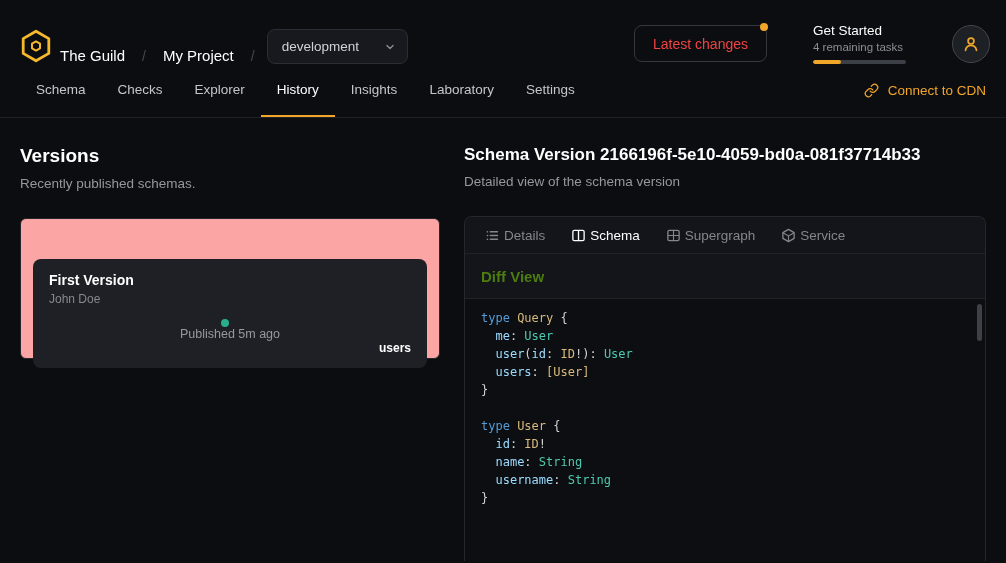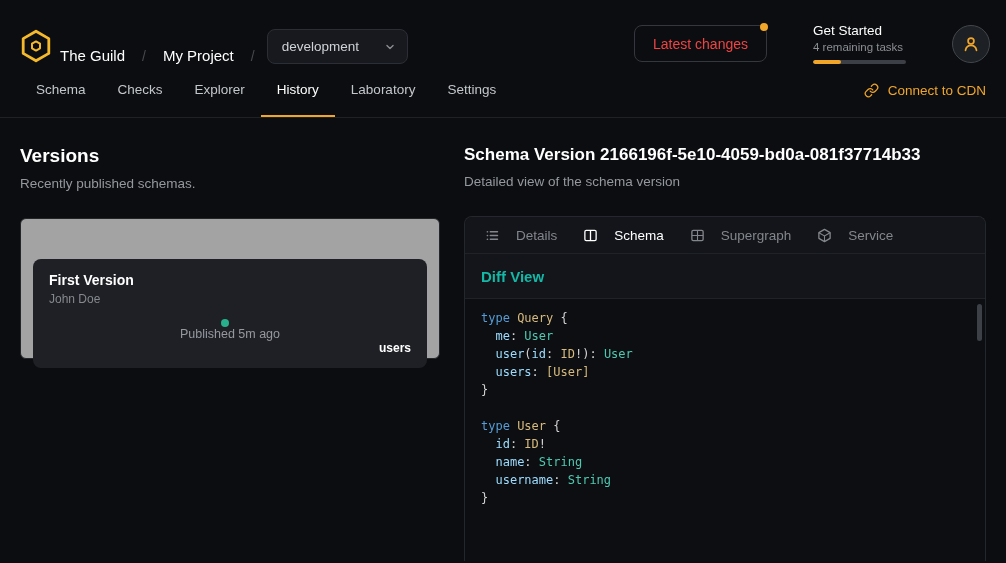--- a/index.html
+++ b/index.html
@@ -48,42 +48,42 @@
 
   
   .main { display:flex; padding:27px 20px 0 20px; gap:24px; }
   .left-col { width:420px; flex:none; }
   .right-col { flex:1; min-width:0; }
   .page-h-lg { font-size:19px; font-weight:700; color:#fff; }
   .page-h-md { font-size:17px; font-weight:700; color:#fff; white-space:nowrap; }
   .sub { color:#95989e; font-size:13.5px; margin-top:9px; }
 
   
-  .versions-card { margin-top:27px; background:#a3a3a3; border:1px solid #222529; border-radius:6px;
+  .versions-card { margin-top:27px; background:#fca5a5; border:1px solid #222529; border-radius:6px;
     padding:12px; height:141px; }
   .version-item { margin-top:28px; background:#1e2025; border-radius:8px; padding:13px 16px; cursor:pointer; }
   .v-name { font-size:14px; font-weight:700; color:#fff; }
   .v-author { font-size:12px; color:#85888e; margin-top:4px; }
   .v-row { display:flex; align-items:center; margin-top:13px;flex-direction:column; }
   .dot { width:8px; height:8px; border-radius:50%; background:var(--published-green); margin-right:10px; flex:none; }
   .v-status { font-size:12.5px; color:#95989e; }
   .v-service { margin-left:auto; font-size:12px; font-weight:700; color:#fff; }
 
   
   .detail-panel { margin-top:27px; border:1px solid #24272d; border-bottom:none; border-radius:8px 8px 0 0;
     height:345px; display:flex; flex-direction:column; overflow:hidden; background:#101216; }
   .detail-tabs { display:flex; align-items:stretch; height:37px; flex:none; border-bottom:1px solid #1f2227;
     padding:0 8px; background:#13151a; gap:2px; }
-  .detail-tab { display:flex; align-items:center; gap:16px; padding:0 12px; font-size:13.5px; color:#83868c;
+  .detail-tab { display:flex; align-items:center; gap:4px; padding:0 12px; font-size:13.5px; color:#83868c;
     background:none; border:none; cursor:pointer; }
   .detail-tab.active { color:#fff; }
   .ticon { width:15px; height:15px; flex:none; }
   .diff-header { display:flex; align-items:center; height:45px; flex:none; padding:0 16px;
     background:#13151a; border-bottom:1px solid #1f2227; }
-  .diff-title { font-weight:700; font-size:15px; color:#14b8a6; }
+  .diff-title { font-weight:700; font-size:15px; color:#4d7c0f; }
   .diff-actions { margin-left:auto; display:flex; align-items:center; gap:22px; }
   .download { display:flex; align-items:center; gap:8px; color:#9b9ea4; font-size:13px; background:none;
     border:none; cursor:pointer; }
   .download svg { width:14px; height:14px; }
   .toggle-label { color:#9b9ea4; font-size:13px; }
   .toggle { width:37px; height:20px; border-radius:10px; background:#25282e; border:1px solid #33363c;
     position:relative; cursor:pointer; margin-left:-8px; }
   .toggle .knob { position:absolute; top:2px; left:2px; width:14px; height:14px; border-radius:50%; background:#6e7278; }
   .toggle.on .knob { left:auto; right:2px; }
 
@@ -182,20 +182,21 @@
     </div>
   </div>
 </div>
 
 <div class="nav">
   <div class="nav-tabs">
       <button class="nav-tab">Schema</button>
       <button class="nav-tab">Checks</button>
       <button class="nav-tab">Explorer</button>
       <button class="nav-tab active">History</button>
+      <button class="nav-tab">Insights</button>
       <button class="nav-tab">Laboratory</button>
       <button class="nav-tab">Settings</button>
     </div>
   <a class="cdn-link">
     <svg viewBox="0 0 24 24">
         <use href="#link-icon"></use>
       </svg>
     <span>Connect to CDN</span>
   </a>
 </div>

